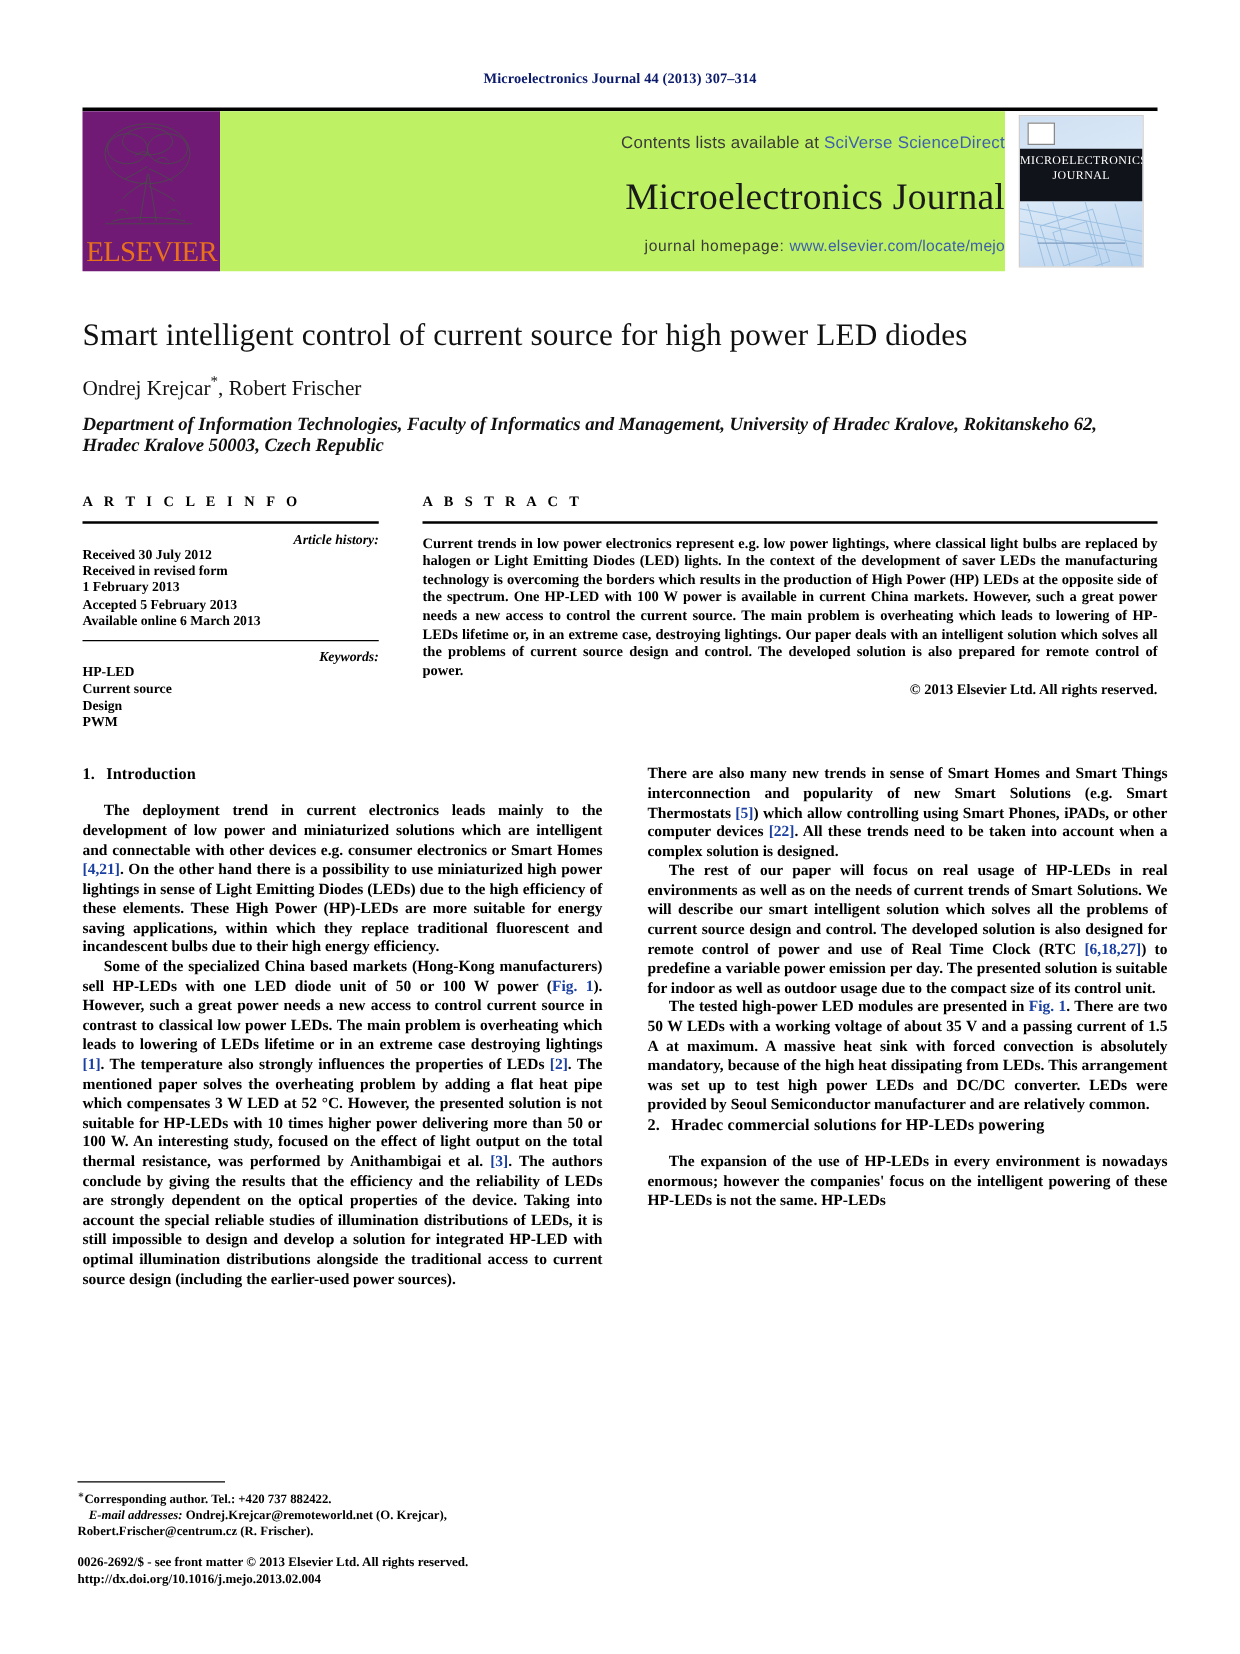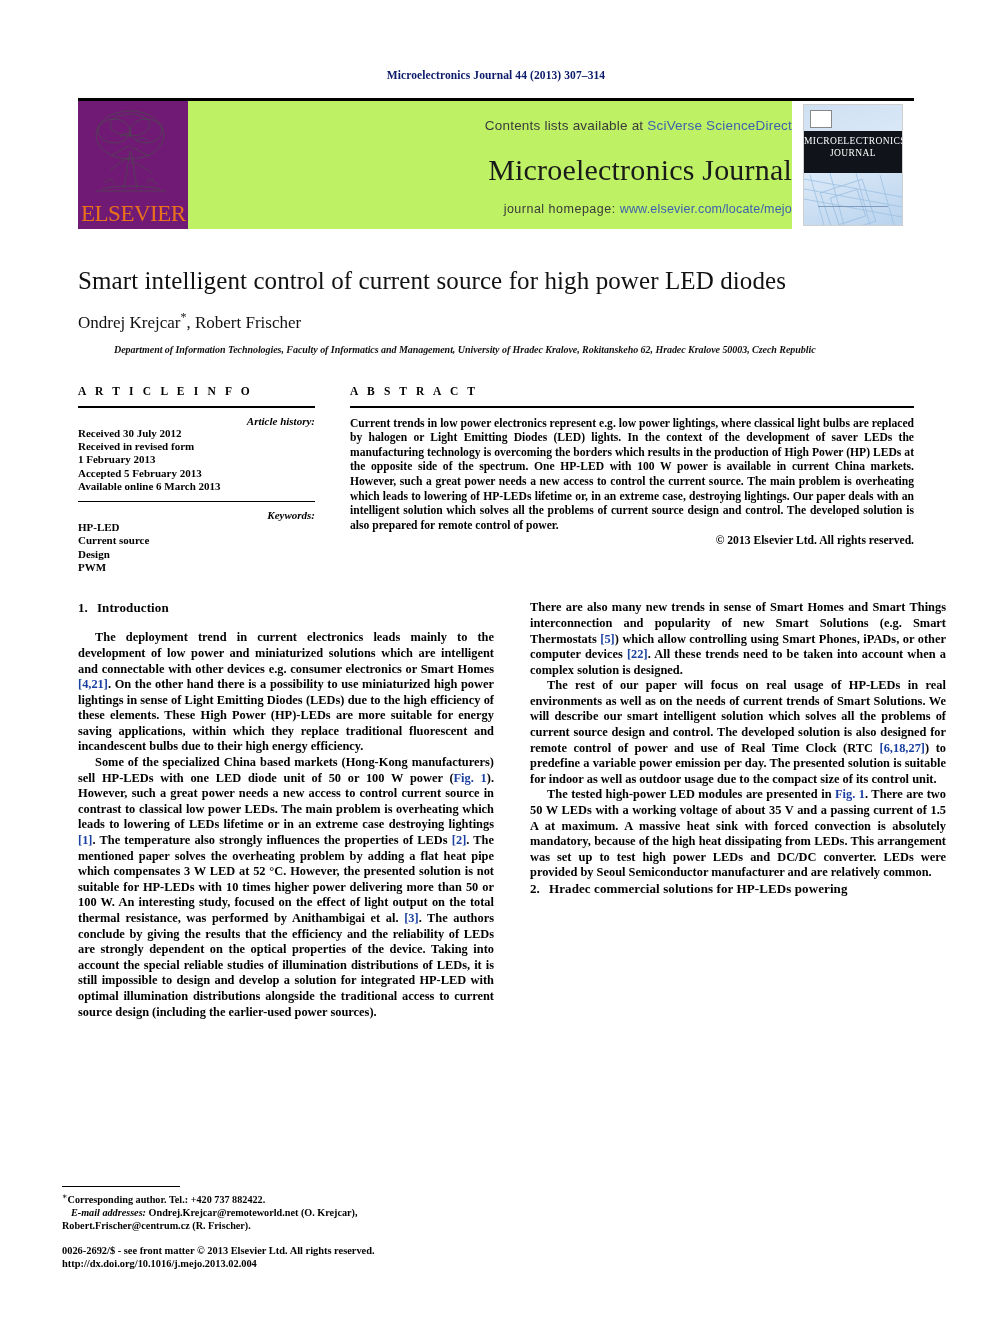--- a/index.html
+++ b/index.html
@@ -12,21 +12,21 @@
     height: 1323px;
     font-family: "Liberation Serif", "DejaVu Serif", serif;
     color: #000000;
     position: relative;
     overflow: hidden;
   }
   .page {
     width: 992px;
     height: 1323px;
     position: relative;
-    padding: 16px;
+    padding: 4px;
     box-sizing: border-box;
   }
 
   
   .runhead {
     text-align: center;
     font-size: 11.5px;
     font-weight: bold;
     color: #0b1a6b;
     letter-spacing: 0.1px;
@@ -155,25 +155,24 @@
     font-family: "Liberation Serif", serif;
     font-size: 17px;
     margin-top: 15px;
     color: #111;
   }
   .authors sup { font-size: 12px; }
   .affil {
     font-family: "Liberation Serif", serif;
     font-style: italic;
     font-weight: bold;
-    font-size: 10px;
+    font-size: 15px;
     margin-top: 11px;
     color: #111;
     letter-spacing: -0.05px;
-    margin-left: 36px;
   }
 
   
   .info-abstract {
     margin: 30px 62px 0 62px;
     display: flex;
     flex-direction: row;
   }
   .col-info { width: 237px; flex: 0 0 237px; }
   .col-abs  { flex: 1 1 auto; padding-left: 35px; }
@@ -387,20 +386,21 @@
       <p class="para"><span>Some of the specialized China based markets (Hong-Kong manufacturers) sell HP-LEDs with one LED diode unit of 50 or 100 W power (</span><span class="ref">Fig. 1</span><span>). However, such a great power needs a new access to control current source in contrast to classical low power LEDs. The main problem is overheating which leads to lowering of LEDs lifetime or in an extreme case destroying lightings </span><span class="ref">[1]</span><span>. The temperature also strongly influences the properties of LEDs </span><span class="ref">[2]</span><span>. The mentioned paper solves the overheating problem by adding a flat heat pipe which compensates 3 W LED at 52 °C. However, the presented solution is not suitable for HP-LEDs with 10 times higher power delivering more than 50 or 100 W. An interesting study, focused on the effect of light output on the total thermal resistance, was performed by Anithambigai et al. </span><span class="ref">[3]</span><span>. The authors conclude by giving the results that the efficiency and the reliability of LEDs are strongly dependent on the optical properties of the device. Taking into account the special reliable studies of illumination distributions of LEDs, it is still impossible to design and develop a solution for integrated HP-LED with optimal illumination distributions alongside the traditional access to current source design (including the earlier-used power sources).</span></p>
     </div>
 
     <div class="bcol">
       <p class="para" style="text-indent:0;"><span>There are also many new trends in sense of Smart Homes and Smart Things interconnection and popularity of new Smart Solutions (e.g. Smart Thermostats </span><span class="ref">[5]</span><span>) which allow controlling using Smart Phones, iPADs, or other computer devices </span><span class="ref">[22]</span><span>. All these trends need to be taken into account when a complex solution is designed.</span></p>
       <p class="para"><span>The rest of our paper will focus on real usage of HP-LEDs in real environments as well as on the needs of current trends of Smart Solutions. We will describe our smart intelligent solution which solves all the problems of current source design and control. The developed solution is also designed for remote control of power and use of Real Time Clock (RTC </span><span class="ref">[6,18,27]</span><span>) to predefine a variable power emission per day. The presented solution is suitable for indoor as well as outdoor usage due to the compact size of its control unit.</span></p>
       <p class="para"><span>The tested high-power LED modules are presented in </span><span class="ref">Fig. 1</span><span>. There are two 50 W LEDs with a working voltage of about 35 V and a passing current of 1.5 A at maximum. A massive heat sink with forced convection is absolutely mandatory, because of the high heat dissipating from LEDs. This arrangement was set up to test high power LEDs and DC/DC converter. LEDs were provided by Seoul Semiconductor manufacturer and are relatively common.</span></p>
       <h2 class="sec-head sec-head-2">
         <span class="num">2.</span><span>Hradec commercial solutions for HP-LEDs powering</span>
       </h2>
+      <p class="para">The expansion of the use of HP-LEDs in every environment is nowadays enormous; however the companies' focus on the intelligent powering of these HP-LEDs is not the same. HP-LEDs</p>
     </div>
 
   </div>
 
   <div class="footnote-area">
     <div class="fn-rule"></div>
     <div class="fn-line"><span class="fn-star">∗</span><span>Corresponding author. Tel.: +420 737 882422.</span></div>
     <div class="fn-line fn-indent"><span class="fn-em">E-mail addresses:</span><span> Ondrej.Krejcar@remoteworld.net (O. Krejcar),</span></div>
     <div class="fn-line">Robert.Frischer@centrum.cz (R. Frischer).</div>
     <div class="issn-block">

